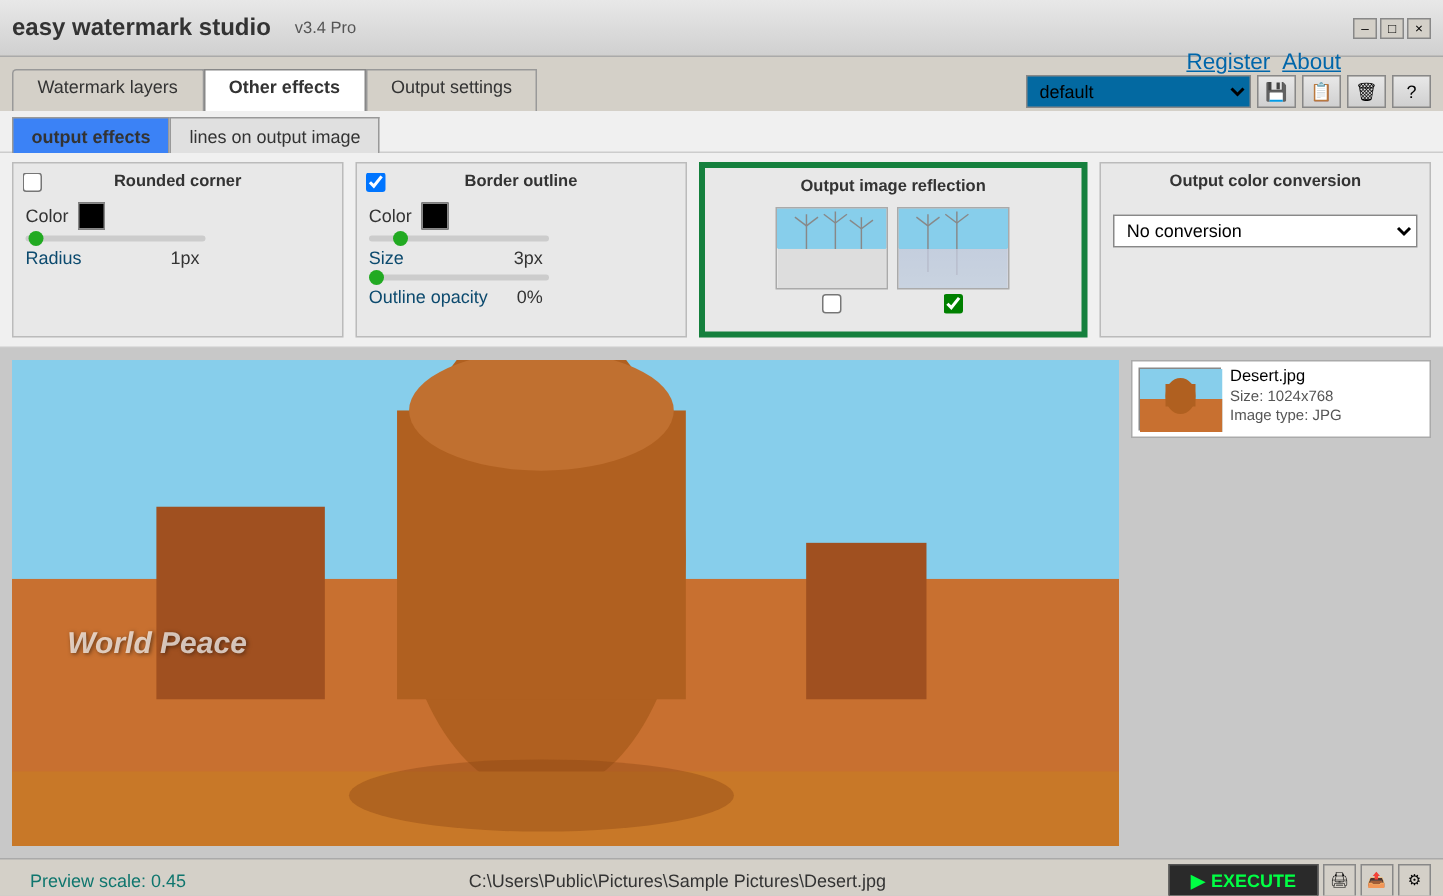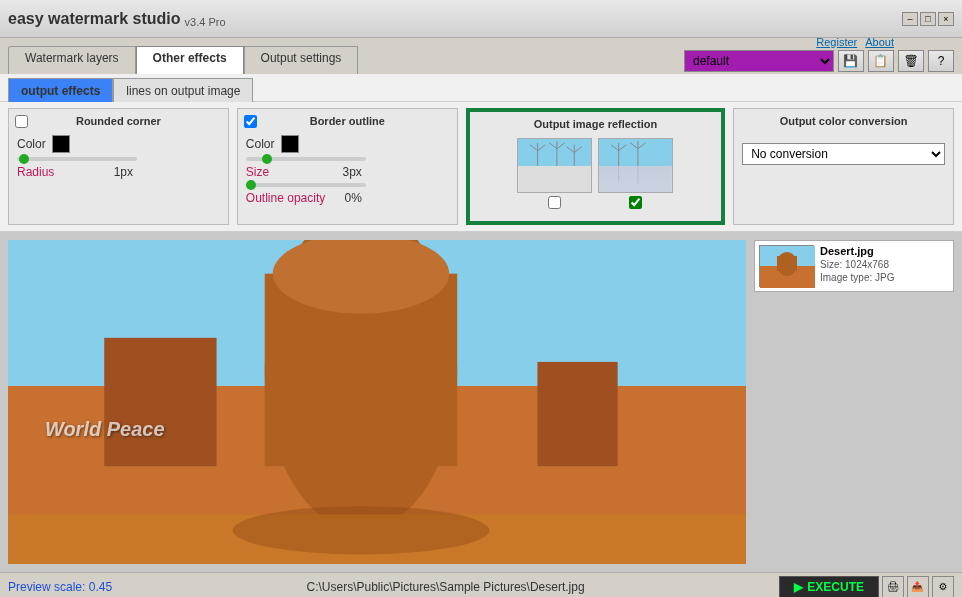--- a/index.html
+++ b/index.html
@@ -8,26 +8,26 @@
     
     .title-bar {
       background: linear-gradient(to bottom, #e8e8e8, #d0d0d0);
       height: 38px;
       display: flex;
       align-items: center;
       justify-content: space-between;
       padding: 0 8px;
       border-bottom: 1px solid #aaa;
     }
-    .title-bar-left { display: flex; align-items: flex-end; gap: 4px; }
+    .title-bar-left { display: flex; align-items: center; gap: 16px; }
     .title-bar-title { font-size: 16px; font-weight: bold; color: #333; }
     .title-bar-version { font-size: 11px; color: #555; }
     .title-bar-right { display: flex; align-items: center; gap: 8px; }
     .title-links { display: flex; gap: 8px; }
-    .title-links a { font-size: 11px; color: #0066aa; text-decoration: underline; cursor: pointer; margin-top: 46px; }
+    .title-links a { font-size: 15px; color: #0066aa; text-decoration: underline; cursor: pointer; margin-top: 46px; }
     .window-controls { display: flex; gap: 2px; }
     .win-btn {
       width: 16px; height: 14px; border: 1px solid #888; background: #d4d0c8;
       display: flex; align-items: center; justify-content: center; font-size: 9px; cursor: pointer;
     }
 
     
     .tabs-row {
       display: flex;
       align-items: flex-end;
@@ -47,21 +47,21 @@
       color: #333;
     }
     .tab.active {
       background: #ffffff;
       border-color: #888;
       font-weight: bold;
       z-index: 2;
     }
     .tab:first-child { border-radius: 3px 0 0 0; }
     .profile-select {
-      width: 150px; height: 22px; border: 1px solid #888; background: #a21caf; padding: 0 4px;
+      width: 150px; height: 22px; border: 1px solid #888; background: #0369a1; padding: 0 4px;
     }
     .toolbar-btn {
       width: 26px; height: 22px; border: 1px solid #888; background: linear-gradient(to bottom, #e8e8e8, #d0d0d0);
       display: flex; align-items: center; justify-content: center; cursor: pointer; font-size: 12px;
     }
 
     
     .sub-tabs-row {
       display: flex;
       background: #f0f0f0;
@@ -113,21 +113,21 @@
       top: 6px;
       left: 6px;
       cursor: pointer;
     }
     .control-row {
       display: flex;
       align-items: center;
       gap: 6px;
       margin-bottom: 4px;
     }
-    .control-label { width: 80px; color: #be185d; }
+    .control-label { width: 80px; color: #0c4a6e; }
     .control-value { color: #333; min-width: 30px; text-align: right; }
     .color-swatch {
       width: 18px; height: 18px; background: black; border: 1px solid #888; cursor: pointer;
     }
     .color-label { color: #333; }
 
     
     .reflection-box {
       border: 4px solid #15803d;
       background: #e8e8e8;
@@ -211,34 +211,34 @@
       gap: 6px;
       align-items: flex-start;
     }
     .file-thumb {
       width: 55px; height: 42px;
       background: linear-gradient(180deg, #87CEEB 0%, #87CEEB 40%, #c8702a 40%);
       border: 1px solid #888;
       flex-shrink: 0;
     }
     .file-info { display: flex; flex-direction: column; gap: 2px; }
-    .file-name { font-weight: bold; font-size: 11px; }
+    .file-name { font-weight: normal; font-size: 11px; }
     .file-detail { font-size: 10px; color: #555; }
 
     
     .status-bar {
       background: #d4d0c8;
       border-top: 1px solid #aaa;
       height: 28px;
       display: flex;
       align-items: center;
       padding: 0 8px;
       justify-content: space-between;
     }
-    .status-left { color: #1d4ed8; }
+    .status-left { color: #0f766e; margin-left: 12px; }
     .status-center { color: #333; }
     .execute-btn {
       background: #2a2a2a;
       color: #00ff44;
       font-size: 13px;
       font-weight: bold;
       padding: 3px 14px;
       border: 1px solid #555;
       cursor: pointer;
       display: flex;

